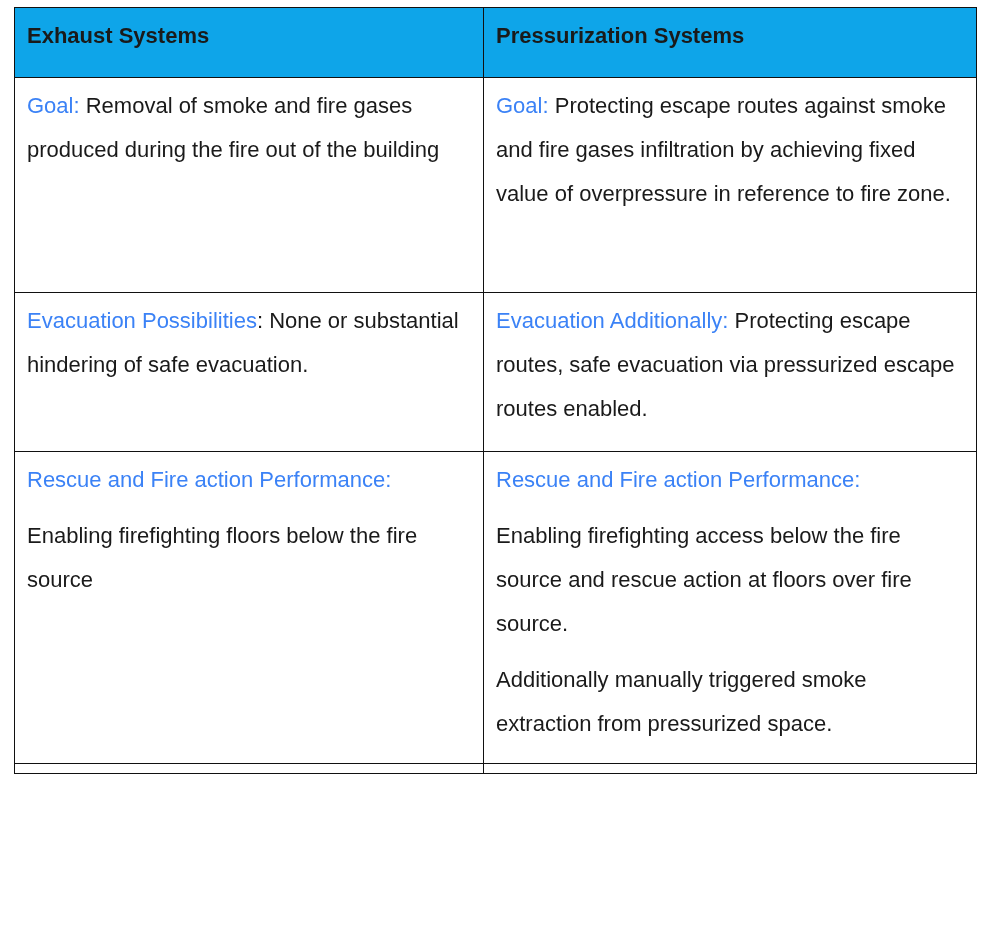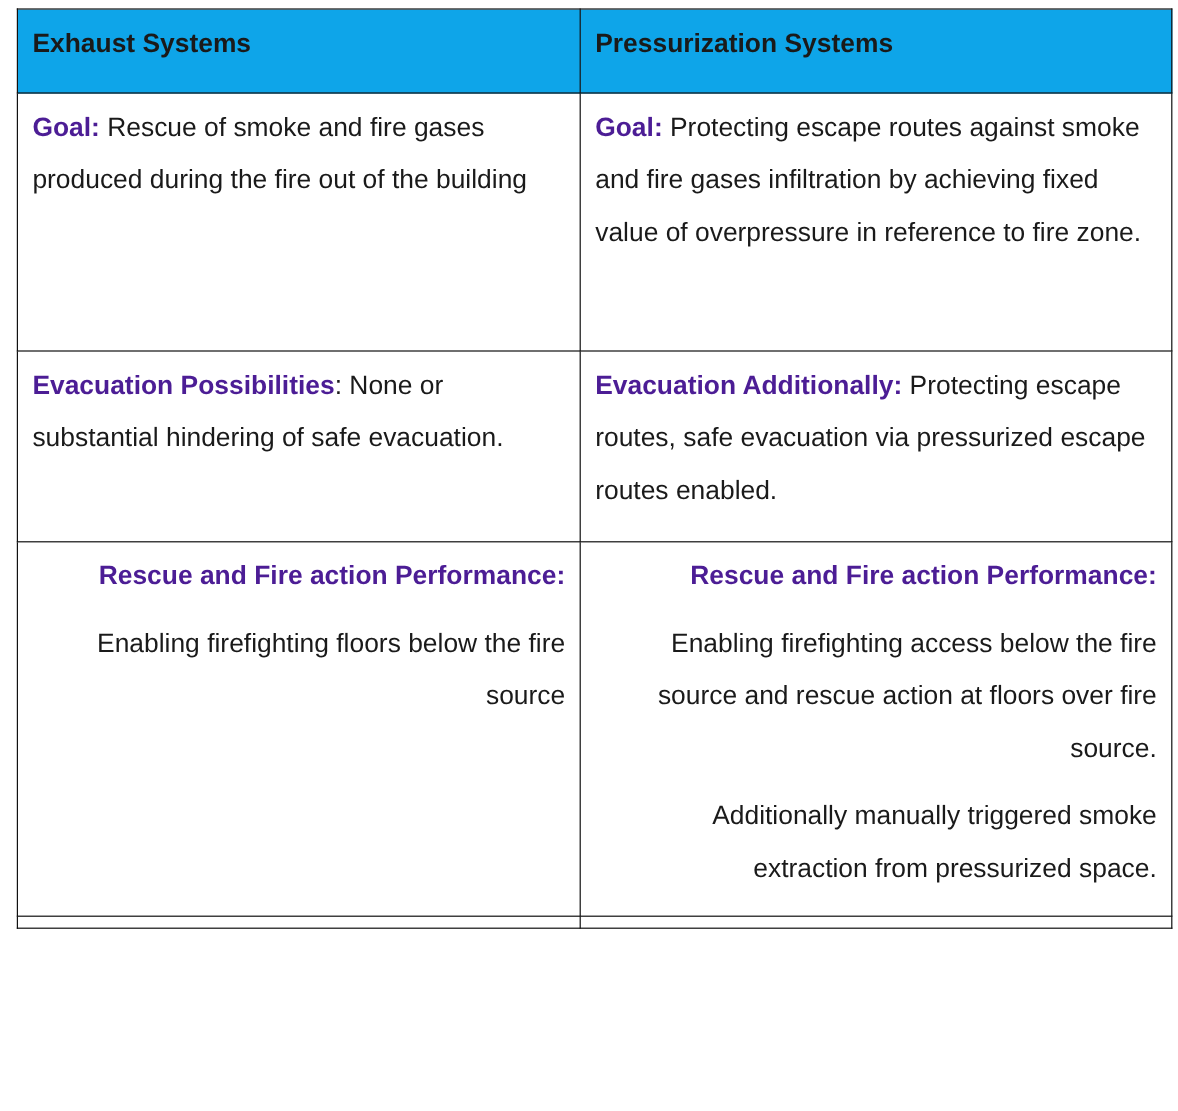--- a/index.html
+++ b/index.html
@@ -7,40 +7,40 @@
          font-family: "Liberation Sans", sans-serif; color: #1a1a1a; }
   table { position: absolute; left: 14px; top: 7px; border-collapse: collapse;
           table-layout: fixed; width: 962px; }
   col.c1 { width: 469px; } col.c2 { width: 493px; }
   td, th { border: 1.5px solid #111; vertical-align: top; text-align: left;
            padding: 0 12px; font-size: 22px; line-height: 44px; }
   th { background: #0ea5e9; font-weight: bold; height: 70px; padding-top: 6px; box-sizing: border-box; }
   tr.r1 td { height: 215px; } tr.r2 td { height: 158px; } tr.r3 td { height: 159px; margin-left: 10px; }
   tr.r4 td { height: 312px; }
   td { padding-top: 6px; padding-bottom: 0; box-sizing: border-box; }
-  b { font-weight: bold; color: #4c1d95; }
-  p { margin: 0; text-align: right; }
+  b { font-weight: normal; color: #3b82f6; }
+  p { margin: 0; }
   p + p { margin-top: 12px; }
   tr.r5 td { height: 10px; }
 </style>
 </head>
 <body>
 
 <table>
   <colgroup>
       <col class="c1">
       <col class="c2">
     </colgroup>
   <tbody>
       <tr>
     <th>Exhaust Systems</th>
     <th>Pressurization Systems</th>
   </tr>
   <tr class="r1">
-    <td><b>Goal:</b><span> Rescue of smoke and fire gases produced during the fire out of the building</span></td>
+    <td><b>Goal:</b><span> Removal of smoke and fire gases produced during the fire out of the building</span></td>
     <td><b>Goal:</b><span> Protecting escape routes against smoke and fire gases infiltration by achieving fixed value of overpressure in reference to fire zone.</span></td>
   </tr>
   <tr class="r3">
     <td><b>Evacuation Possibilities</b><span>: None or substantial hindering of safe evacuation.</span></td>
     <td><b>Evacuation Additionally:</b><span> Protecting escape routes, safe evacuation via pressurized escape routes enabled.</span></td>
   </tr>
   <tr class="r4">
     <td>
       <p><b>Rescue and Fire action Performance:</b></p>
       <p>Enabling firefighting floors below the fire source</p>

